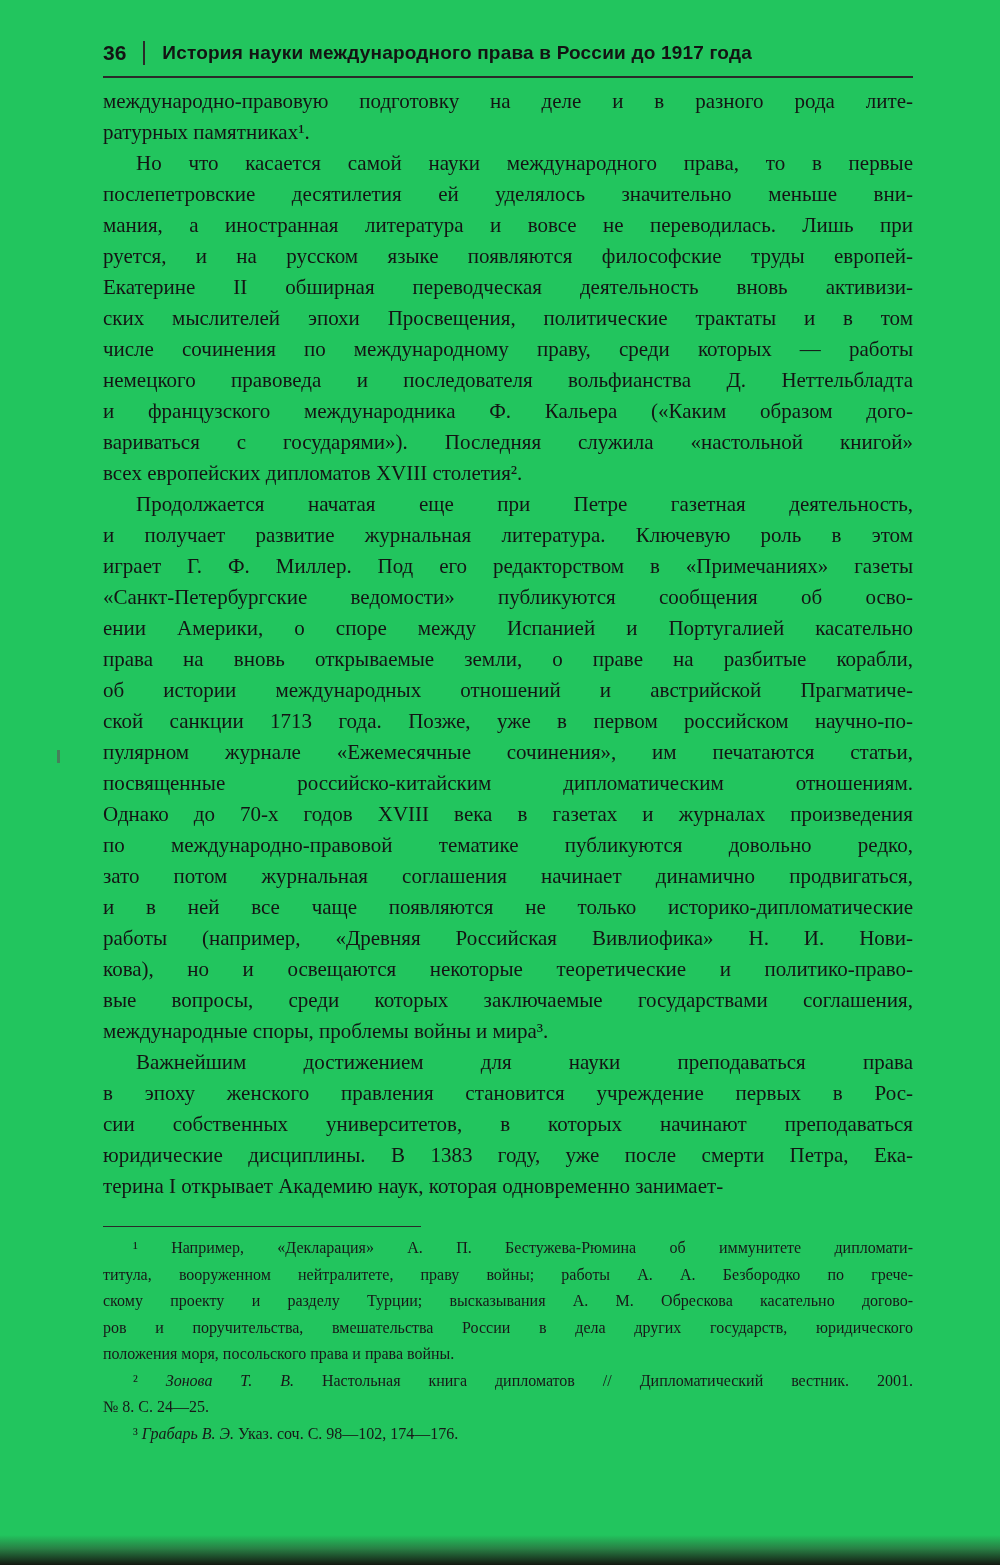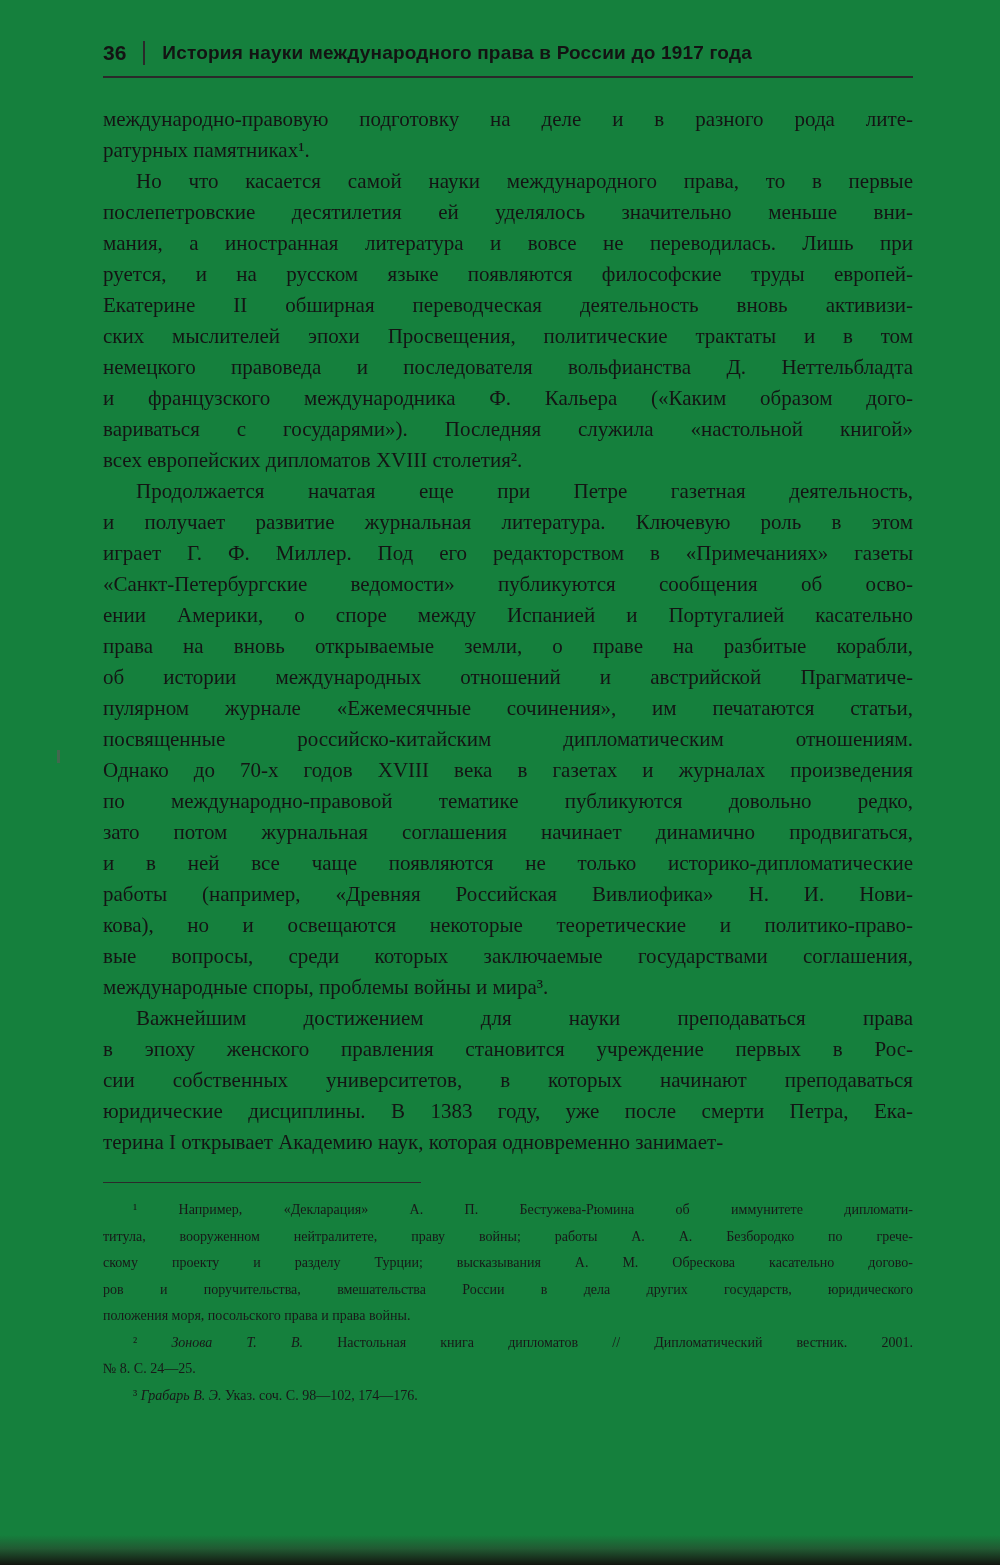--- a/index.html
+++ b/index.html
@@ -1,21 +1,21 @@
 <!DOCTYPE html>
 <html><head>
 <meta charset="utf-8">
 <style>
   * { margin: 0; padding: 0; box-sizing: border-box; }
   html, body { background: #fbfaf6; }
   .page {
     position: relative;
     width: 1000px;
     height: 1565px;
-    background: #15803d;
+    background: #22c55e;
     overflow: hidden;
     color: #161616;
   }
   .content {
     position: absolute;
     left: 103px;
     top: 40px;
     width: 810px;
   }
   .page-header {
@@ -37,42 +37,42 @@
     height: 24px;
     background: #2a2a2a;
   }
   .running-title {
     font-size: 19px;
     line-height: 26px;
     letter-spacing: 0.2px;
     text-align: right;
   }
   .body-text {
-    margin-top: 26px;
+    margin-top: 8px;
     font-family: "Liberation Serif", serif;
     font-size: 21px;
     line-height: 31px;
     color: #141414;
   }
   .line {
     text-align: justify;
     text-align-last: justify;
     white-space: normal;
   }
   .line.last { text-align-last: left; }
   .line.indent { text-indent: 33px; }
   .fn-rule {
     margin-top: 24px;
     width: 318px;
     border-top: 1.5px solid #2a2a2a;
   }
   .footnotes {
-    margin-top: 14px;
+    margin-top: 8px;
     font-family: "Liberation Serif", serif;
-    font-size: 14px;
+    font-size: 16px;
     line-height: 26.5px;
     color: #181818;
   }
   .fline {
     text-align: justify;
     text-align-last: justify;
   }
   .fline.last { text-align-last: left; }
   .fline.indent { text-indent: 30px; }
   .italic { font-style: italic; }
@@ -114,33 +114,35 @@
           <div class="line">международно-правовую подготовку на деле и в разного рода лите-</div>
           <div class="line last">ратурных памятниках¹.</div>
         </div>
         <div class="para">
           <div class="line indent">Но что касается самой науки международного права, то в первые</div>
           <div class="line">послепетровские десятилетия ей уделялось значительно меньше вни-</div>
           <div class="line">мания, а иностранная литература и вовсе не переводилась. Лишь при</div>
           <div class="line">руется, и на русском языке появляются философские труды европей-</div>
           <div class="line">Екатерине II обширная переводческая деятельность вновь активизи-</div>
           <div class="line">ских мыслителей эпохи Просвещения, политические трактаты и в том</div>
+          <div class="line">числе сочинения по международному праву, среди которых — работы</div>
           <div class="line">немецкого правоведа и последователя вольфианства Д. Неттельбладта</div>
           <div class="line">и французского международника Ф. Кальера («Каким образом дого-</div>
           <div class="line">вариваться с государями»). Последняя служила «настольной книгой»</div>
           <div class="line last">всех европейских дипломатов XVIII столетия².</div>
         </div>
         <div class="para">
           <div class="line indent">Продолжается начатая еще при Петре газетная деятельность,</div>
           <div class="line">и получает развитие журнальная литература. Ключевую роль в этом</div>
           <div class="line">играет Г. Ф. Миллер. Под его редакторством в «Примечаниях» газеты</div>
           <div class="line">«Санкт-Петербургские ведомости» публикуются сообщения об осво-</div>
           <div class="line">ении Америки, о споре между Испанией и Португалией касательно</div>
           <div class="line">права на вновь открываемые земли, о праве на разбитые корабли,</div>
           <div class="line">об истории международных отношений и австрийской Прагматиче-</div>
+          <div class="line">ской санкции 1713 года. Позже, уже в первом российском научно-по-</div>
           <div class="line">пулярном журнале «Ежемесячные сочинения», им печатаются статьи,</div>
           <div class="line">посвященные российско-китайским дипломатическим отношениям.</div>
           <div class="line">Однако до 70-х годов XVIII века в газетах и журналах произведения</div>
           <div class="line">по международно-правовой тематике публикуются довольно редко,</div>
           <div class="line">зато потом журнальная соглашения начинает динамично продвигаться,</div>
           <div class="line">и в ней все чаще появляются не только историко-дипломатические</div>
           <div class="line">работы (например, «Древняя Российская Вивлиофика» Н. И. Нови-</div>
           <div class="line">кова), но и освещаются некоторые теоретические и политико-право-</div>
           <div class="line">вые вопросы, среди которых заключаемые государствами соглашения,</div>
           <div class="line last">международные споры, проблемы войны и мира³.</div>

